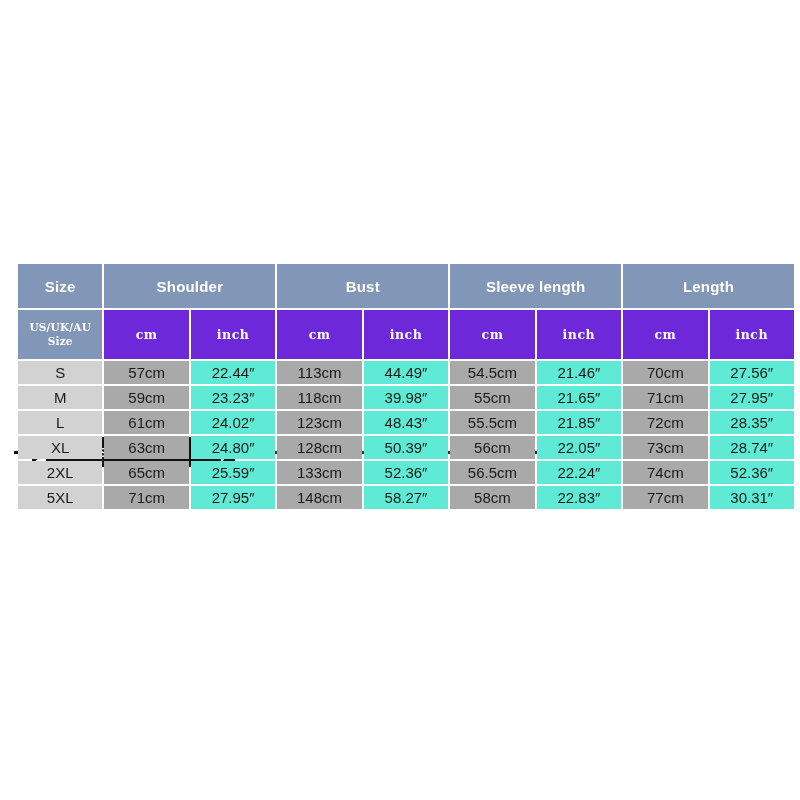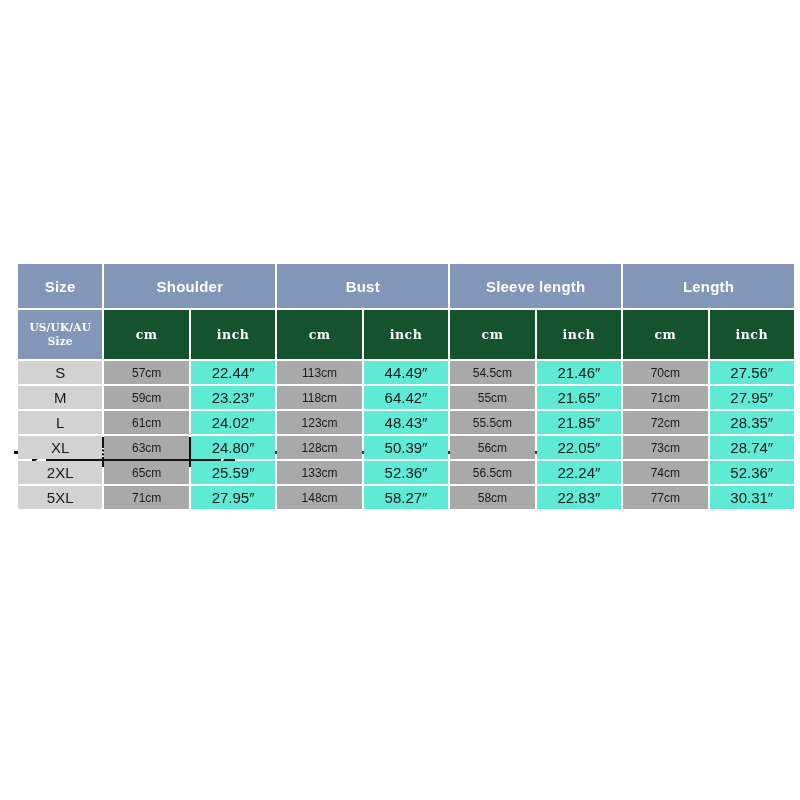--- a/index.html
+++ b/index.html
@@ -101,21 +101,21 @@
   .hdr-group {
     background: #8296b8;
     color: #ffffff;
     height: 44px;
     font-size: 15px;
     font-weight: 700;
     font-family: "Liberation Sans", sans-serif;
     letter-spacing: 0.2px;
   }
   .hdr-unit {
-    background: #14532d;
+    background: #6d28d9;
     color: #ffffff;
     height: 34px;
     font-size: 12.5px;
     font-weight: 700;
     font-family: "DejaVu Serif", serif;
     letter-spacing: 0.5px;
   }
   .hdr-sizecorner {
     background: #8296b8;
     color: #ffffff;
@@ -132,21 +132,21 @@
     background: #d2d2d2;
     color: #1a1a1a;
     height: 23px;
     font-size: 15px;
     font-weight: 400;
   }
   .cell-cm {
     background: #a9a9a9;
     color: #1a1a1a;
     height: 23px;
-    font-size: 12px;
+    font-size: 15px;
     font-weight: 400;
   }
   .cell-inch {
     background: #5eead4;
     color: #1a1a1a;
     height: 23px;
     font-size: 15px;
     font-weight: 400;
   }
 
@@ -213,21 +213,21 @@
         <td class="cell-cm">54.5cm</td>
         <td class="cell-inch">21.46″</td>
         <td class="cell-cm">70cm</td>
         <td class="cell-inch">27.56″</td>
       </tr>
       <tr>
         <td class="cell-size">M</td>
         <td class="cell-cm">59cm</td>
         <td class="cell-inch">23.23″</td>
         <td class="cell-cm">118cm</td>
-        <td class="cell-inch">64.42″</td>
+        <td class="cell-inch">39.98″</td>
         <td class="cell-cm">55cm</td>
         <td class="cell-inch">21.65″</td>
         <td class="cell-cm">71cm</td>
         <td class="cell-inch">27.95″</td>
       </tr>
       <tr>
         <td class="cell-size">L</td>
         <td class="cell-cm">61cm</td>
         <td class="cell-inch">24.02″</td>
         <td class="cell-cm">123cm</td>

